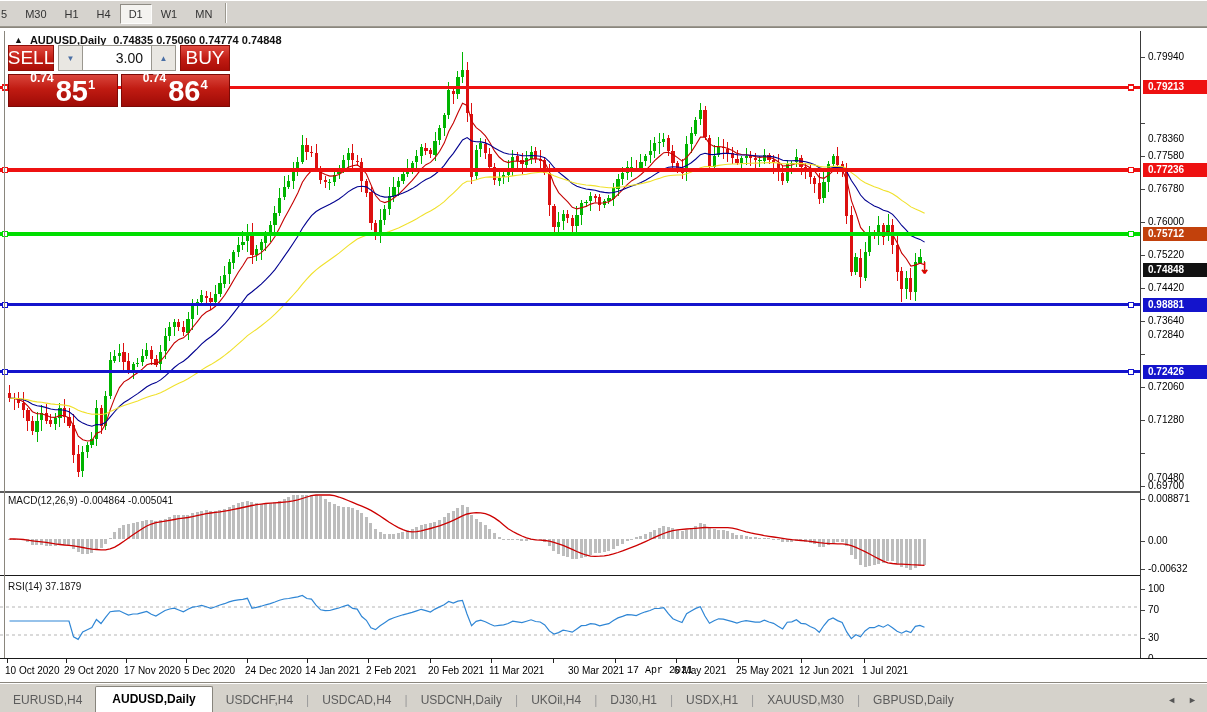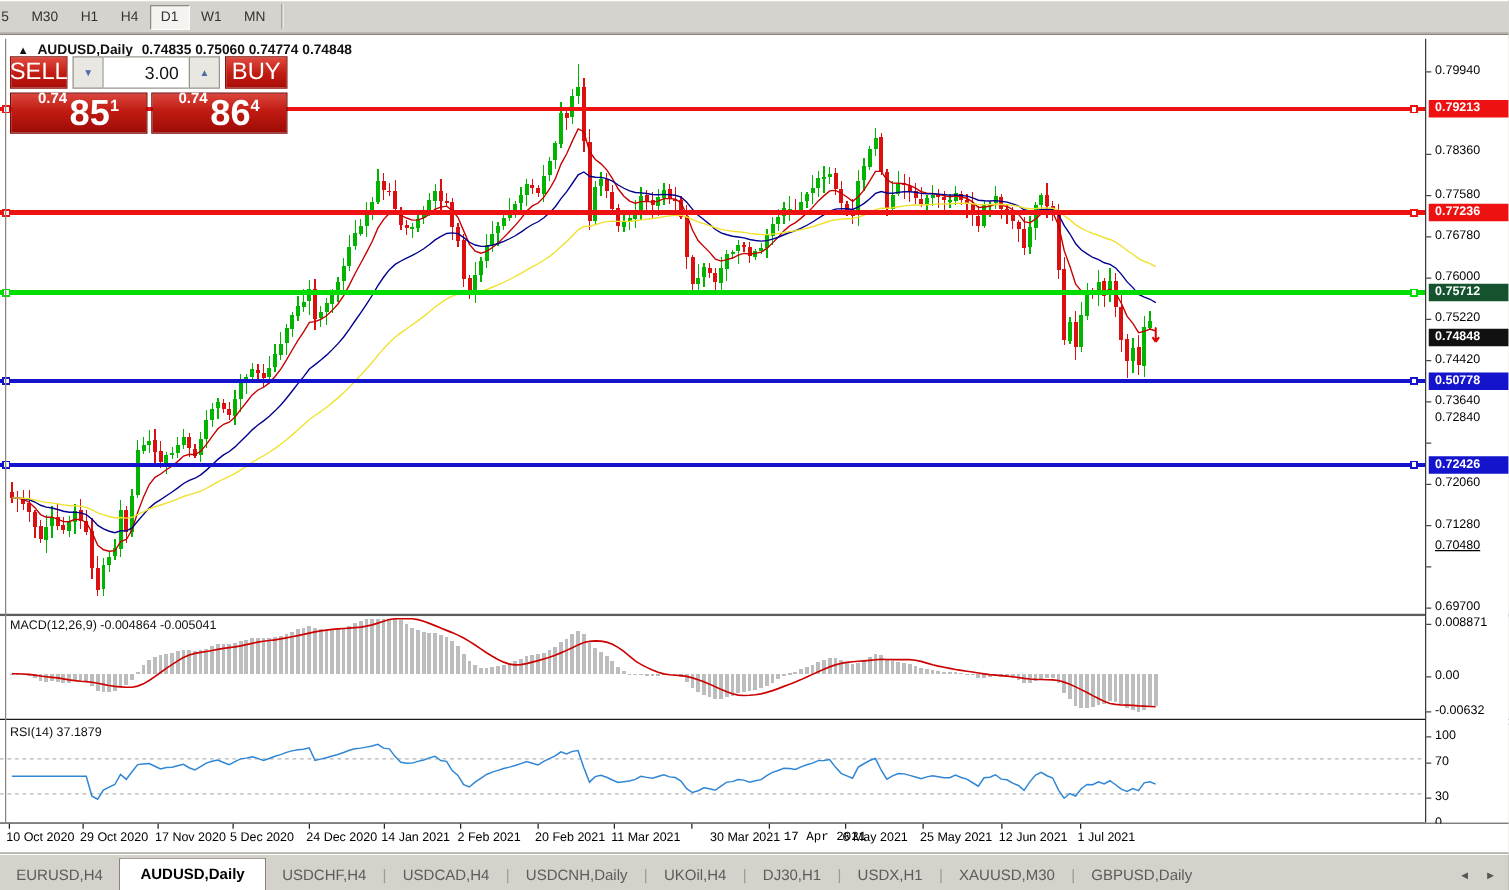--- a/index.html
+++ b/index.html
@@ -736,48 +736,48 @@
       <span>0.74835 0.75060 0.74774 0.74848</span>
     </div>
 
     <div class="ind-label" style="top:467px;">MACD(12,26,9) -0.004864 -0.005041</div>
     <div class="ind-label" style="top:553px;">RSI(14) 37.1879</div>
 
     <div id="price-axis">
         <div class="pa-tick" style="top: 25.9537px;"></div>
         <div class="pa-label" style="top: 25.9537px;">0.79940</div>
         <div class="pa-tick" style="top: 92.147px;"></div>
-        <div class="pa-label" style="top: 90px;">0.78360</div>
+        <div class="pa-label" style="top: 108px;">0.78360</div>
         <div class="pa-tick" style="top: 124.825px;"></div>
         <div class="pa-label" style="top: 124.825px;">0.77580</div>
         <div class="pa-tick" style="top: 158.34px;"></div>
         <div class="pa-label" style="top: 158.34px;">0.76780</div>
         <div class="pa-tick" style="top: 191.018px;"></div>
         <div class="pa-label" style="top: 191.018px;">0.76000</div>
         <div class="pa-tick" style="top: 223.696px;"></div>
         <div class="pa-label" style="top: 223.696px;">0.75220</div>
         <div class="pa-tick" style="top: 257.211px;"></div>
         <div class="pa-label" style="top: 257.211px;">0.74420</div>
         <div class="pa-tick" style="top: 289.889px;"></div>
         <div class="pa-label" style="top: 289.889px;">0.73640</div>
         <div class="pa-tick" style="top: 323.405px;"></div>
         <div class="pa-label" style="top: 304px;">0.72840</div>
         <div class="pa-tick" style="top: 356.082px;"></div>
         <div class="pa-label" style="top: 356.082px;">0.72060</div>
         <div class="pa-tick" style="top: 388.76px;"></div>
         <div class="pa-label" style="top: 388.76px;">0.71280</div>
         <div class="pa-tick" style="top: 422.276px;"></div>
-        <div class="pa-label" style="top: 406px; text-decoration: underline;">0.70480</div>
+        <div class="pa-label" style="top: 447px;">0.70480</div>
         <div class="pa-tick" style="top: 454.953px;"></div>
         <div class="pa-label" style="top: 454.953px;">0.69700</div>
         <div class="pa-badge" style="top: 56.411px; background: rgb(238, 17, 17);">0.79213</div>
         <div class="pa-badge" style="top: 139.236px; background: rgb(238, 17, 17);">0.77236</div>
-        <div class="pa-badge" style="top: 203.084px; background: #14532d;">0.75712</div>
+        <div class="pa-badge" style="top: 203.084px; background: #c2410c;">0.75712</div>
         <div class="pa-badge" style="top: 239.28px; background: rgb(17, 17, 17);">0.74848</div>
-        <div class="pa-badge" style="top: 273.885px; background: rgb(20, 20, 204);">0.50778</div>
+        <div class="pa-badge" style="top: 273.885px; background: rgb(20, 20, 204);">0.98881</div>
         <div class="pa-badge" style="top: 340.749px; background: rgb(20, 20, 204);">0.72426</div>
         <div class="pa-tick" style="top: 468px;"></div>
         <div class="pa-label" style="top: 468px;">0.008871</div>
         <div class="pa-tick" style="top: 510px;"></div>
         <div class="pa-label" style="top: 510px;">0.00</div>
         <div class="pa-tick" style="top: 538px;"></div>
         <div class="pa-label" style="top: 538px;">-0.00632</div>
         <div class="pa-tick" style="top: 558px;"></div>
         <div class="pa-label" style="top: 558px;">100</div>
         <div class="pa-tick" style="top: 579px;"></div>

